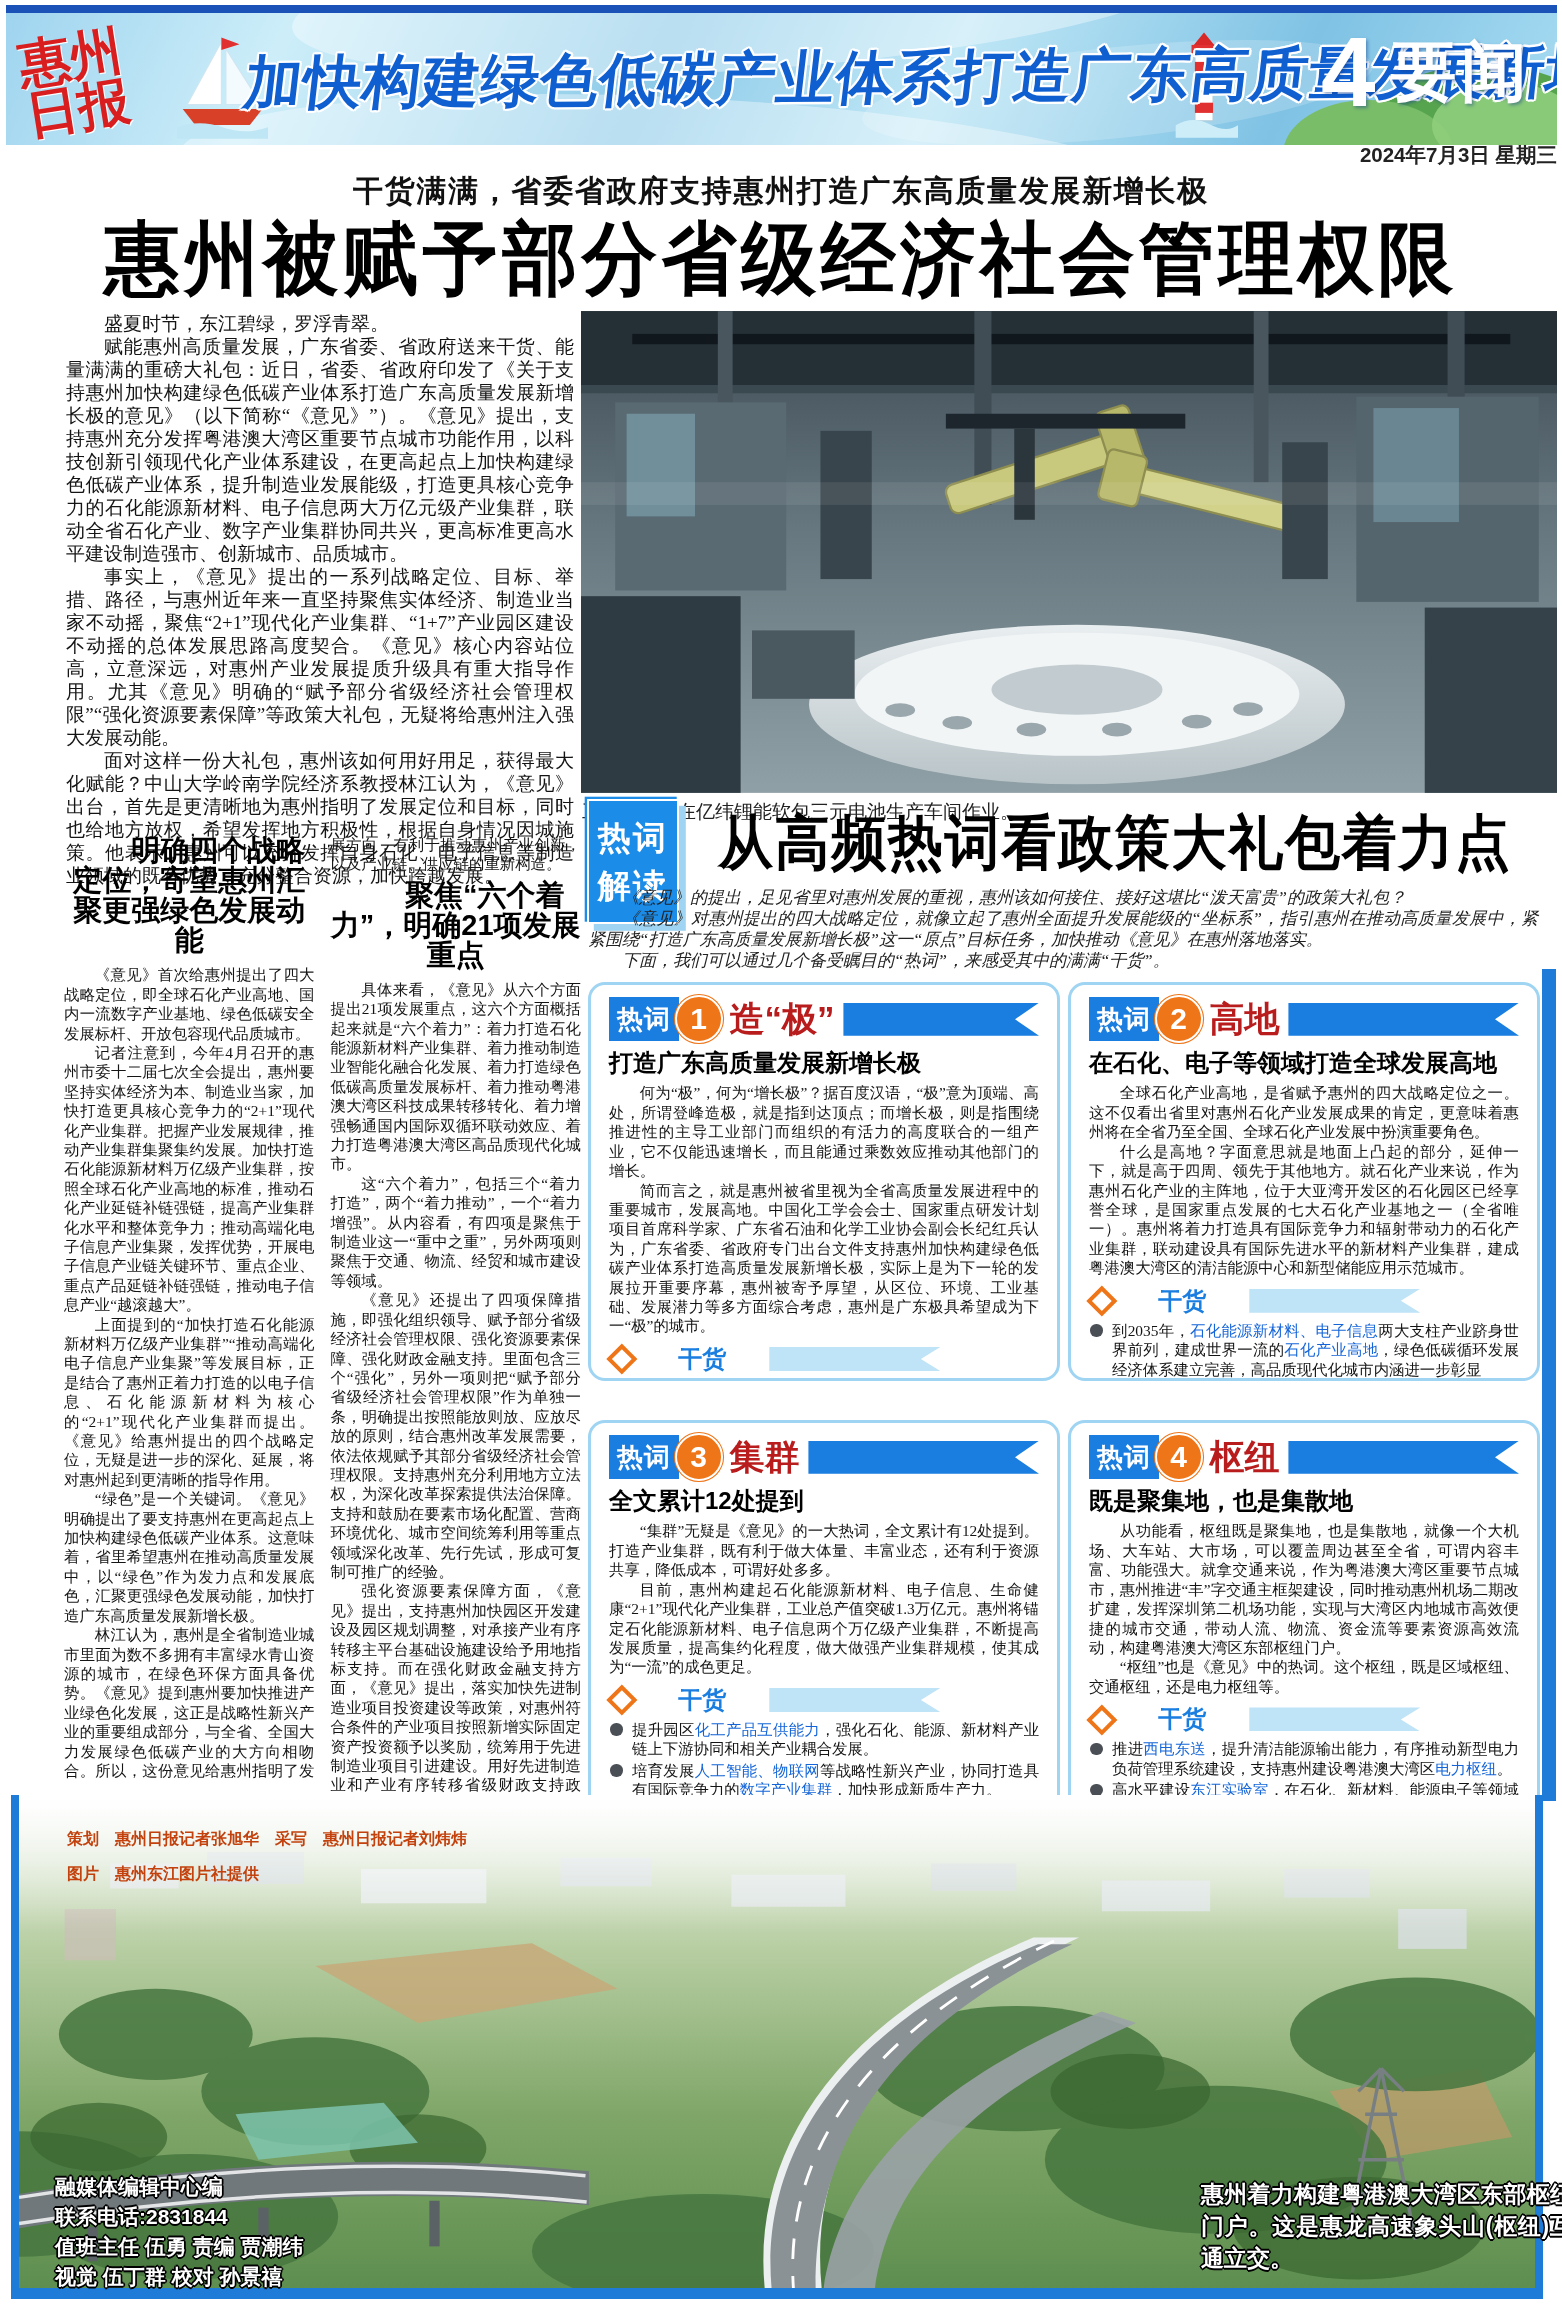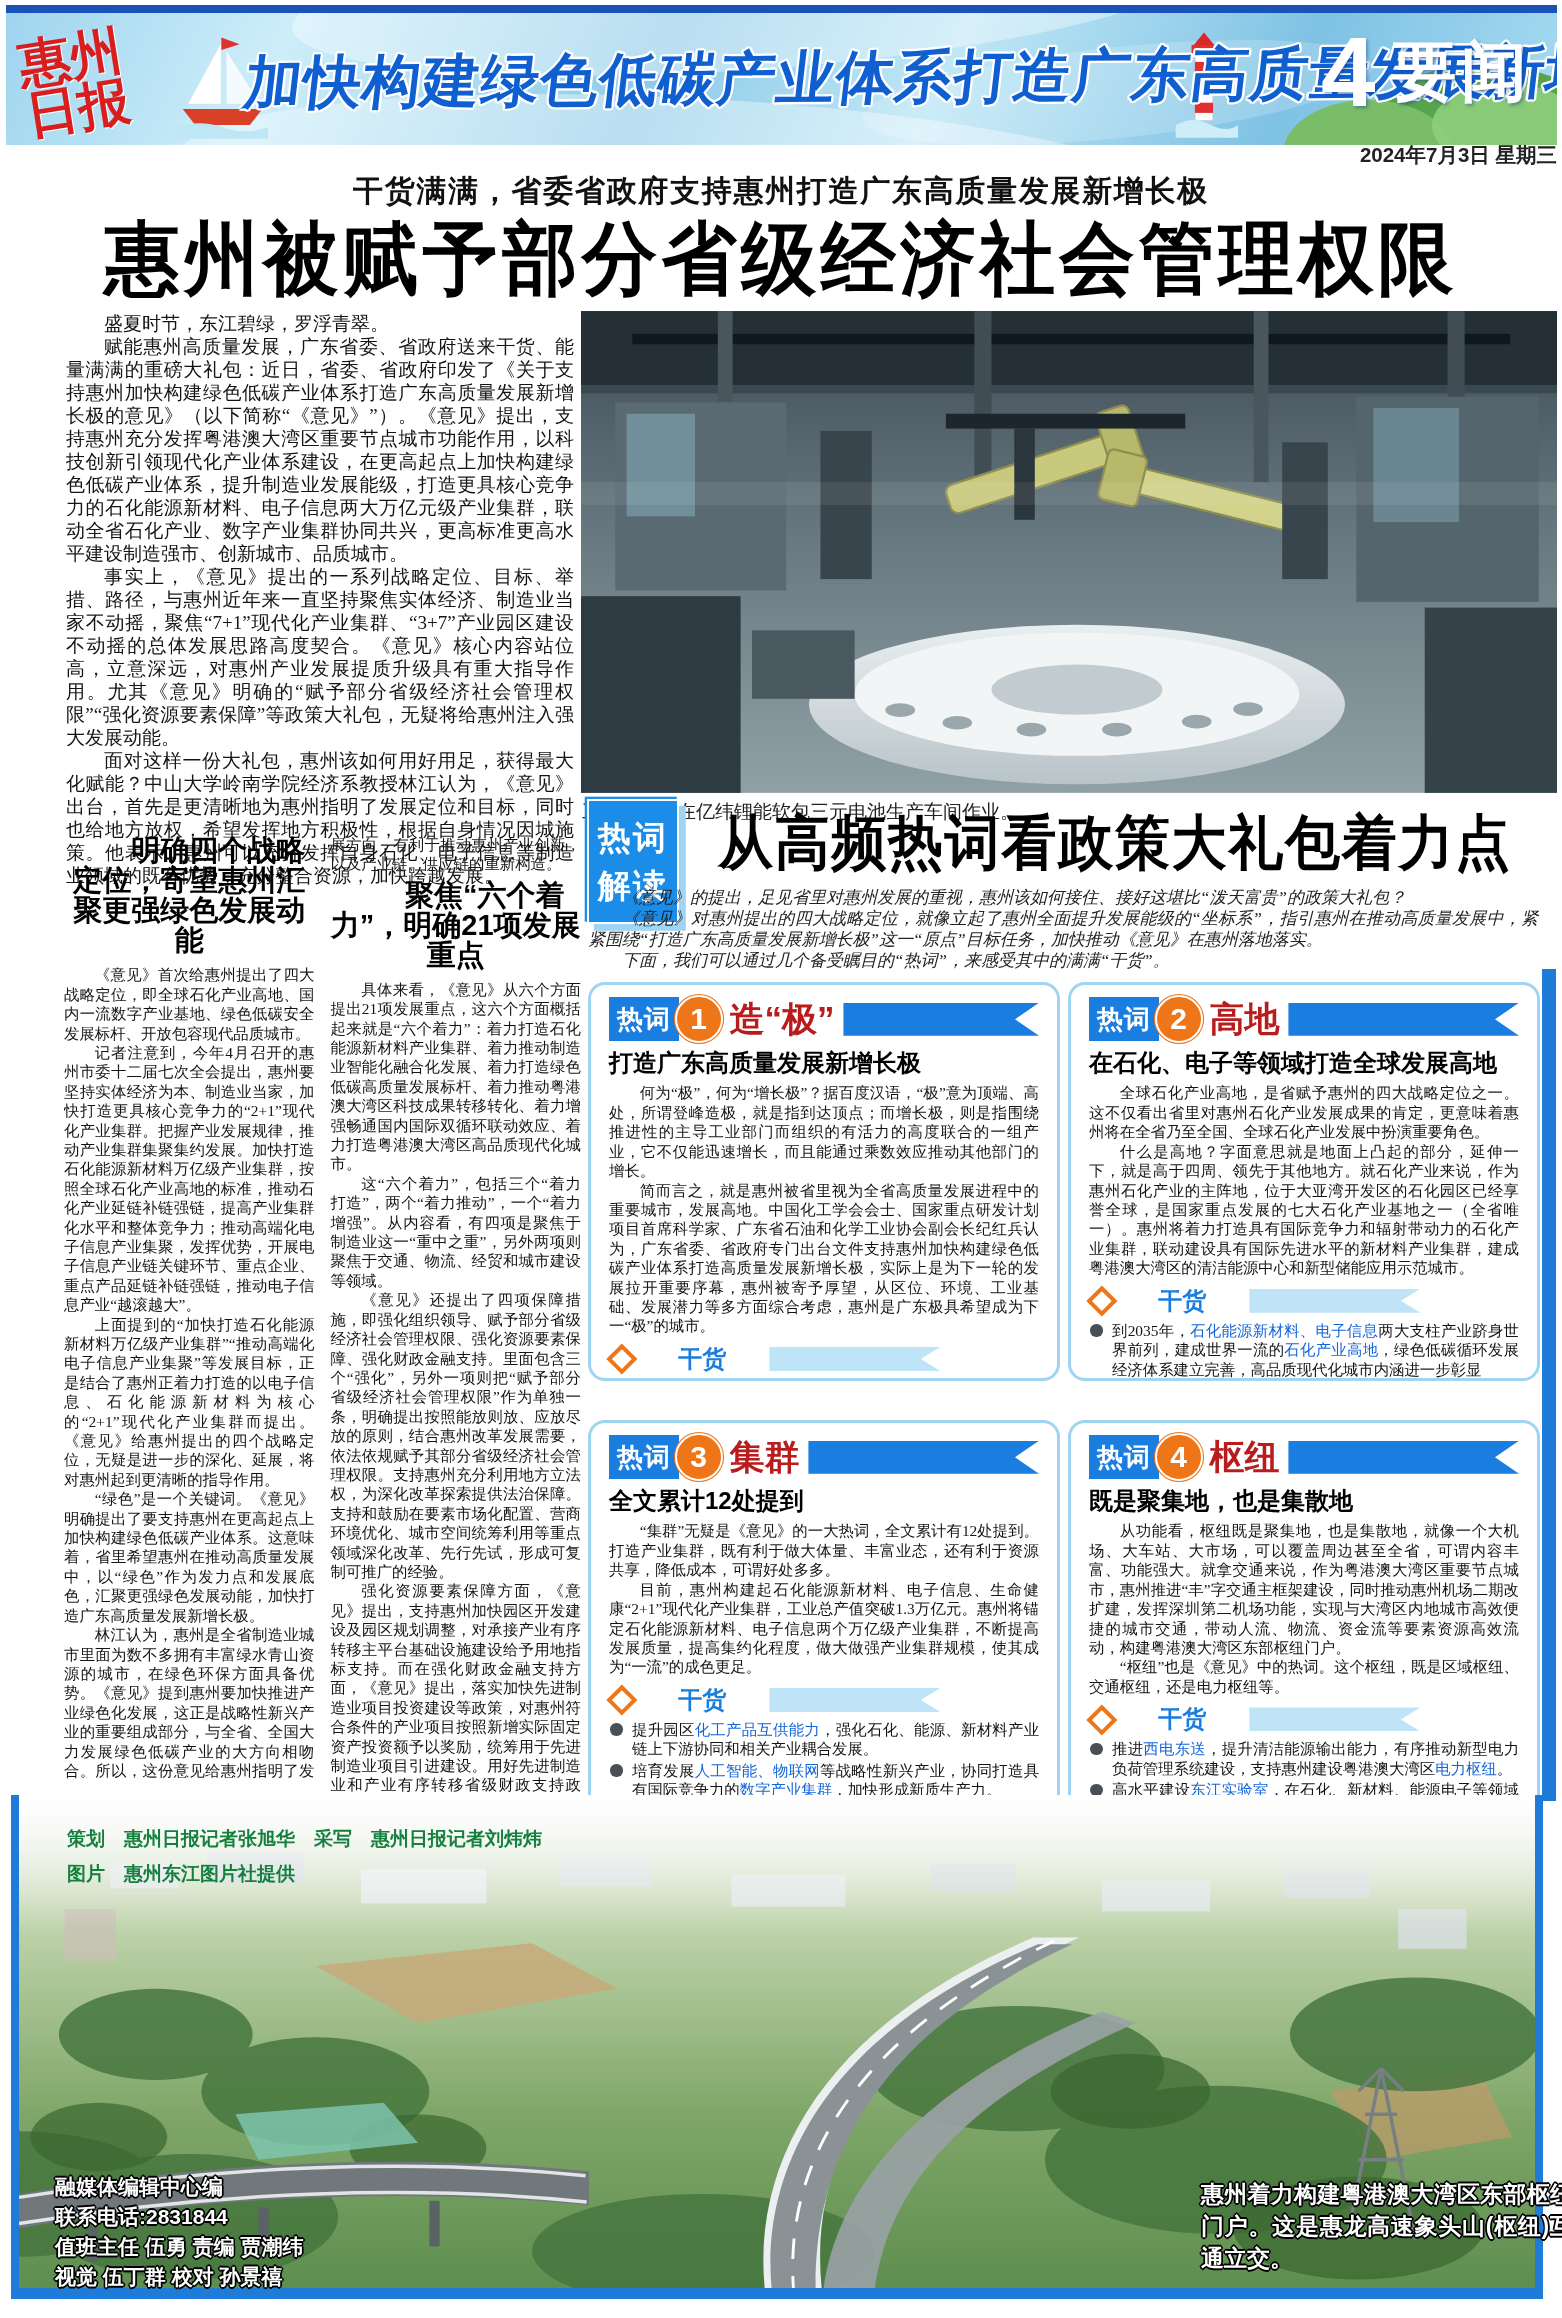--- a/index.html
+++ b/index.html
@@ -48,21 +48,21 @@
   #lead-block p{margin:0;text-indent:2em;}
   #article-columns{position:absolute;left:64px;top:835px;width:517px;height:976px;
                    column-count:2;column-gap:16px;column-fill:auto;overflow:hidden;
                    font-size:15.4px;line-height:19.4px;}
   #article-columns p{margin:0;text-indent:2em;}
   .col-subhead{font-family:"Liberation Sans",sans-serif;font-weight:900;font-size:29px;line-height:30px;
                text-indent:2em;margin:5.7px 0 10.3px;color:#000;text-align:center;}
   #article-columns .col-subhead:first-child{margin-top:0;}
 
   #article-credits{position:absolute;left:67px;top:1821px;width:798px;z-index:5;
-                   font-size:19px;font-weight:900;line-height:35px;color:#15803d;}
+                   font-size:16px;font-weight:900;line-height:35px;color:#c2410c;}
 
   
   #photo-industrial{position:absolute;left:581px;top:311px;width:976px;height:482px;overflow:hidden;}
   #photo-caption{position:absolute;left:582px;top:799px;width:969px;
                  font-size:19px;color:#222;font-family:"Liberation Serif",serif;}
 
   
   #hotwords-badge{position:absolute;left:587px;top:799px;width:88px;height:121px;
                   background:#1b8ce8;color:#fff;display:flex;flex-direction:column;align-items:center;justify-content:center;
                   font-size:33px;font-weight:900;line-height:1.45;letter-spacing:2.3px;
@@ -157,21 +157,21 @@
   </div>
 
   <div id="publication-date">2024年7月3日 星期三</div>
 
   <div id="article-kicker">干货满满，省委省政府支持惠州打造广东高质量发展新增长极</div>
   <div id="article-headline">惠州被赋予部分省级经济社会管理权限</div>
 
   <div id="lead-block" class="news-text">
     <p>盛夏时节，东江碧绿，罗浮青翠。</p>
     <p>赋能惠州高质量发展，广东省委、省政府送来干货、能量满满的重磅大礼包：近日，省委、省政府印发了《关于支持惠州加快构建绿色低碳产业体系打造广东高质量发展新增长极的意见》（以下简称“《意见》”）。《意见》提出，支持惠州充分发挥粤港澳大湾区重要节点城市功能作用，以科技创新引领现代化产业体系建设，在更高起点上加快构建绿色低碳产业体系，提升制造业发展能级，打造更具核心竞争力的石化能源新材料、电子信息两大万亿元级产业集群，联动全省石化产业、数字产业集群协同共兴，更高标准更高水平建设制造强市、创新城市、品质城市。</p>
-    <p>事实上，《意见》提出的一系列战略定位、目标、举措、路径，与惠州近年来一直坚持聚焦实体经济、制造业当家不动摇，聚焦“7+1”现代化产业集群、“3+7”产业园区建设不动摇的总体发展思路高度契合。《意见》核心内容站位高，立意深远，对惠州产业发展提质升级具有重大指导作用。尤其《意见》明确的“赋予部分省级经济社会管理权限”“强化资源要素保障”等政策大礼包，无疑将给惠州注入强大发展动能。</p>
+    <p>事实上，《意见》提出的一系列战略定位、目标、举措、路径，与惠州近年来一直坚持聚焦实体经济、制造业当家不动摇，聚焦“2+1”现代化产业集群、“1+7”产业园区建设不动摇的总体发展思路高度契合。《意见》核心内容站位高，立意深远，对惠州产业发展提质升级具有重大指导作用。尤其《意见》明确的“赋予部分省级经济社会管理权限”“强化资源要素保障”等政策大礼包，无疑将给惠州注入强大发展动能。</p>
     <p>面对这样一份大礼包，惠州该如何用好用足，获得最大化赋能？中山大学岭南学院经济系教授林江认为，《意见》出台，首先是更清晰地为惠州指明了发展定位和目标，同时也给地方放权，希望发挥地方积极性，根据自身情况因城施策。他表示，惠州可以充分发挥自身石化、电子信息等制造业领域的既有优势，充分整合资源，加快跨越发展。</p>
   </div>
 
   <div id="article-columns" class="news-text">
     <div class="col-subhead">明确四个战略定位，寄望惠州汇聚更强绿色发展动能</div>
     <p>《意见》首次给惠州提出了四大战略定位，即全球石化产业高地、国内一流数字产业基地、绿色低碳安全发展标杆、开放包容现代品质城市。</p>
     <p>记者注意到，今年4月召开的惠州市委十二届七次全会提出，惠州要坚持实体经济为本、制造业当家，加快打造更具核心竞争力的“2+1”现代化产业集群。把握产业发展规律，推动产业集群集聚集约发展。加快打造石化能源新材料万亿级产业集群，按照全球石化产业高地的标准，推动石化产业延链补链强链，提高产业集群化水平和整体竞争力；推动高端化电子信息产业集聚，发挥优势，开展电子信息产业链关键环节、重点企业、重点产品延链补链强链，推动电子信息产业“越滚越大”。</p>
     <p>上面提到的“加快打造石化能源新材料万亿级产业集群”“推动高端化电子信息产业集聚”等发展目标，正是结合了惠州正着力打造的以电子信息、石化能源新材料为核心的“2+1”现代化产业集群而提出。《意见》给惠州提出的四个战略定位，无疑是进一步的深化、延展，将对惠州起到更清晰的指导作用。</p>
     <p>“绿色”是一个关键词。《意见》明确提出了要支持惠州在更高起点上加快构建绿色低碳产业体系。这意味着，省里希望惠州在推动高质量发展中，以“绿色”作为发力点和发展底色，汇聚更强绿色发展动能，加快打造广东高质量发展新增长极。</p>
     <p>林江认为，惠州是全省制造业城市里面为数不多拥有丰富绿水青山资源的城市，在绿色环保方面具备优势。《意见》提到惠州要加快推进产业绿色化发展，这正是战略性新兴产业的重要组成部分，与全省、全国大力发展绿色低碳产业的大方向相吻合。所以，这份意见给惠州指明了发展方向，有利于推动惠州产业创新，以及产业链、供应链的重新构造。</p>

